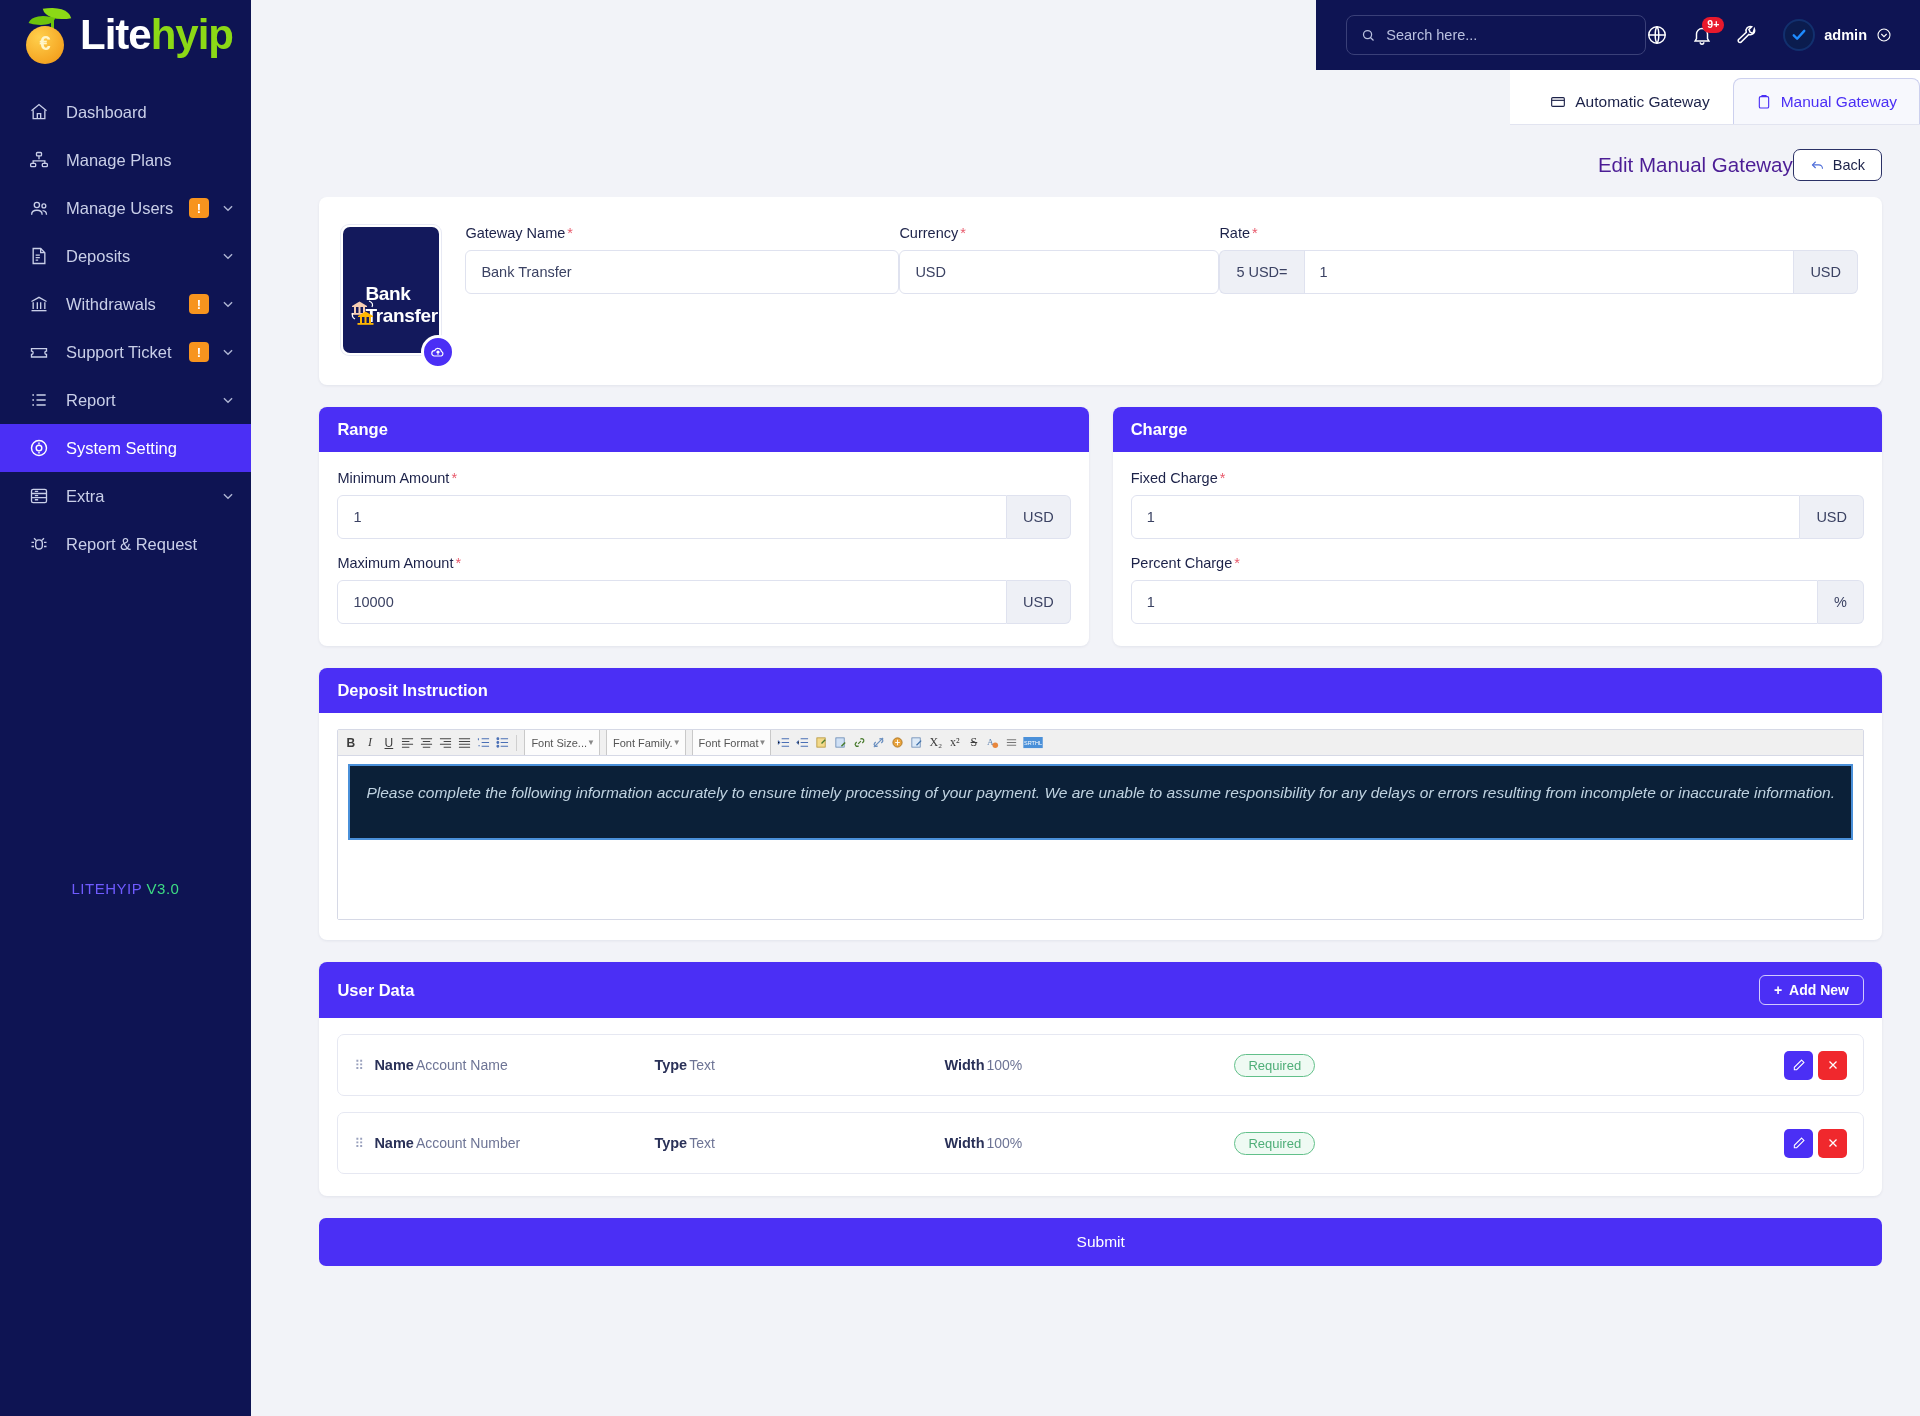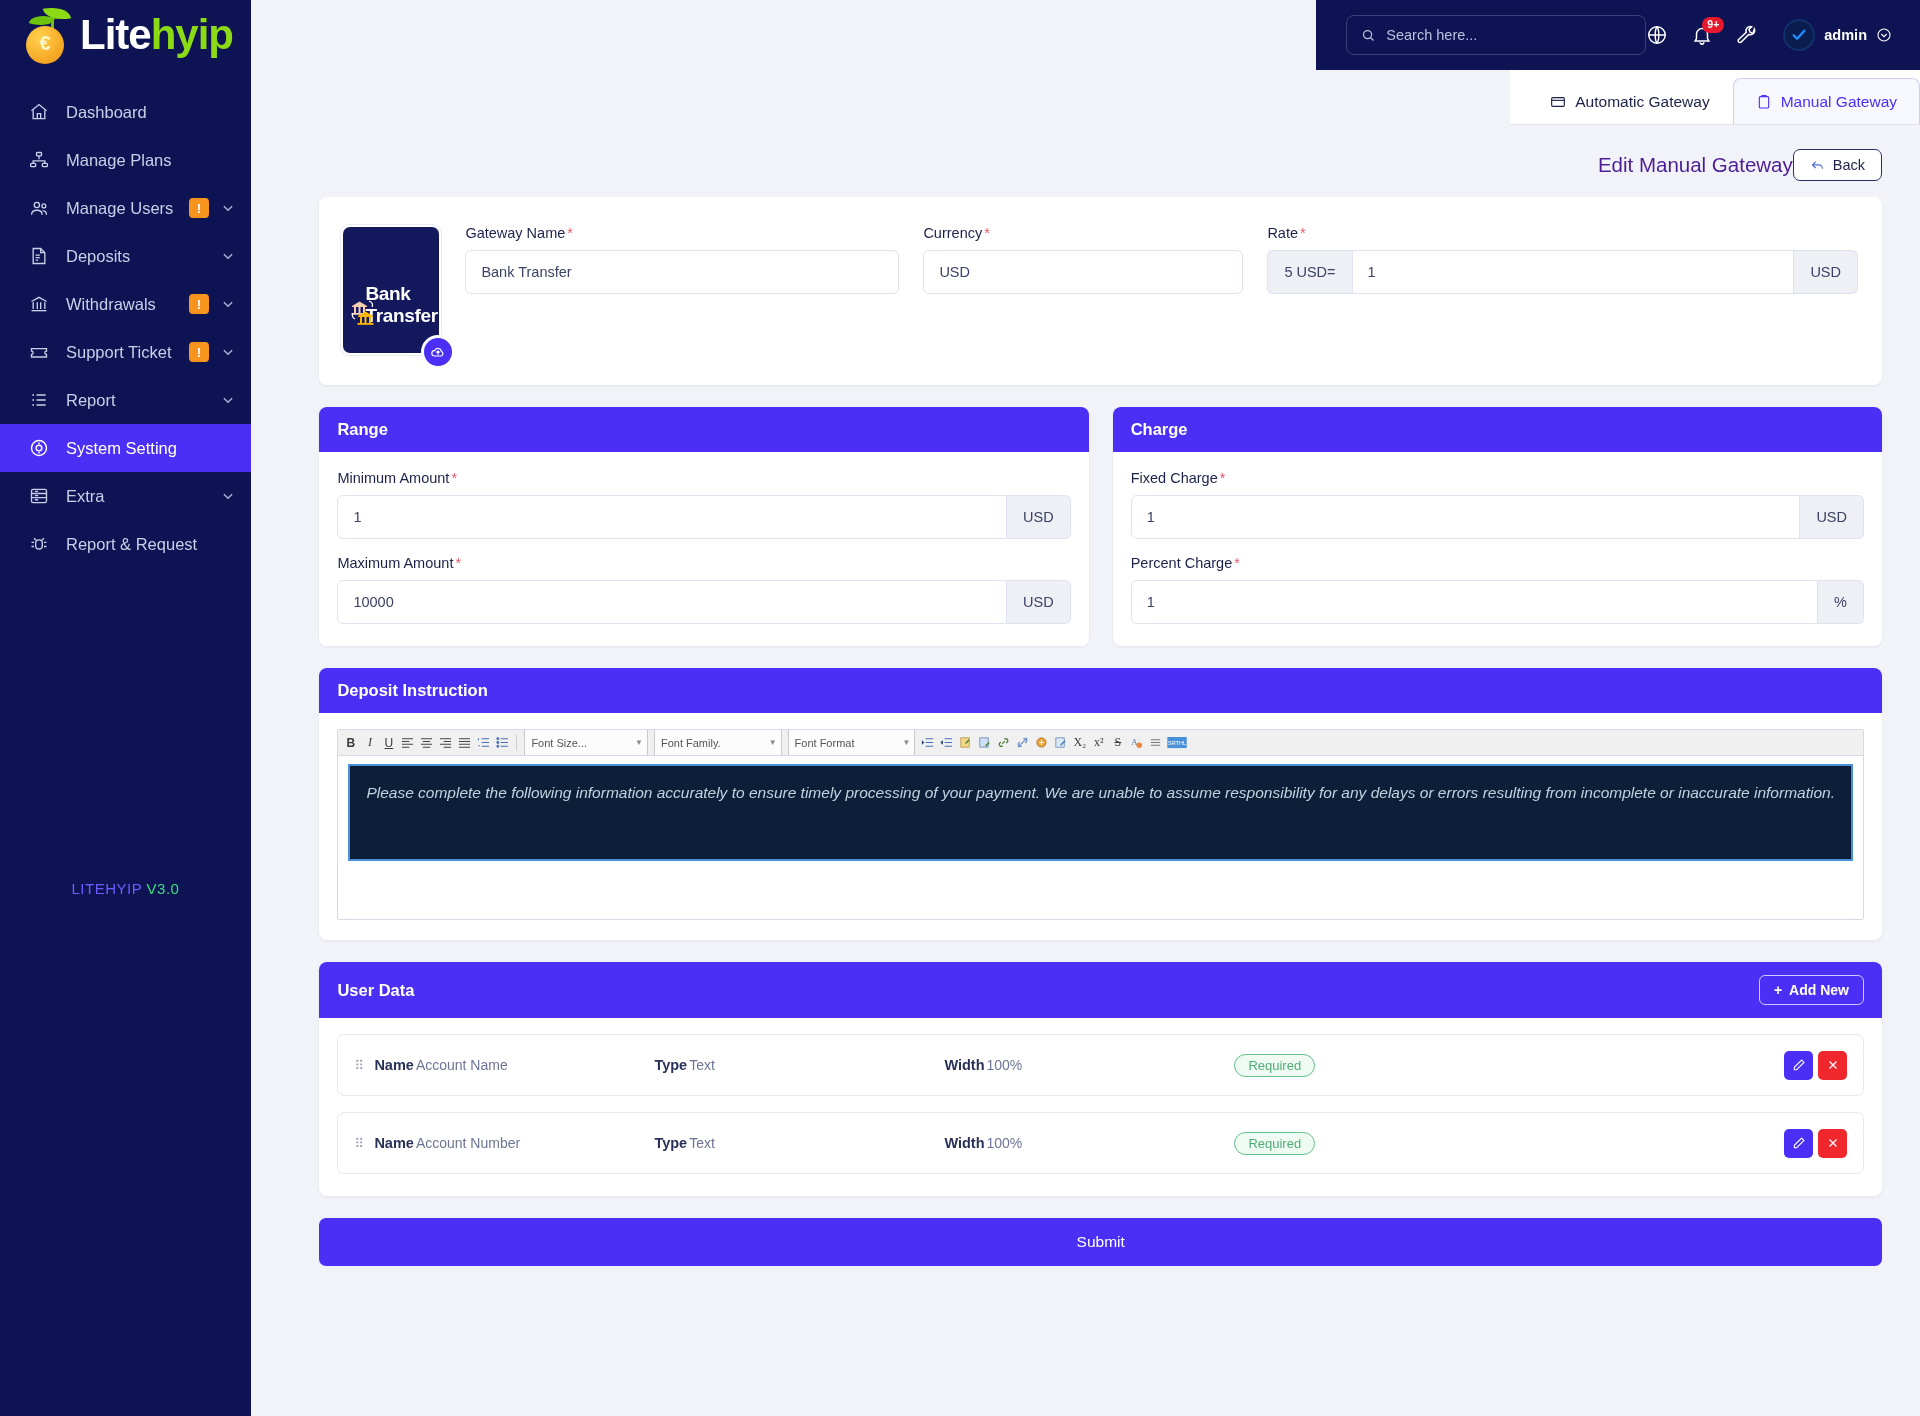--- a/index.html
+++ b/index.html
@@ -158,21 +158,21 @@
   }
   .bt-text { color: #fff; font-size: 19px; font-weight: 700; letter-spacing: -.3px; padding-left: 22px;}
   .bank-glyph { position: absolute; left: 6px; bottom: 24px; width: 34px; height: 32px; }
   .upload-fab {
     position: absolute; right: -14px; bottom: -14px;
     width: 34px; height: 34px; border-radius: 50%;
     background: #4b2ff5; border: 3px solid #fff;
     display: flex; align-items: center; justify-content: center;
     cursor: pointer;
   }
-  .fields { flex: 1; display: flex; gap: 24px; }
+  .fields { flex: 1; display: flex; }
   .fld { display: flex; flex-direction: column; }
   .fld.gw { width: 434px; }
   .fld.cur { width: 320px; }
   .fld.rate { flex: 1; }
   .lbl2 { font-size: 14.5px; color: #1c2249; margin-bottom: 9px; }
   .req { color: #e8596b; margin-left: 2px; }
   .inp {
     height: 44px; border: 1px solid #dfe2ef; border-radius: 6px;
     padding: 0 15px; font-size: 14.5px; color: #3b4263;
     display: flex; align-items: center; background: #fff;
@@ -214,27 +214,27 @@
   .ed-toolbar {
     background: #f0f0f0; border-bottom: 1px solid #d6d9e6;
     display: flex; align-items: center; gap: 2px; padding: 3px 4px; height: 26px;
     font-size: 11px; color: #4a4a4a; overflow: hidden;
   }
   .tb { width: 17px; height: 19px; display: flex; align-items: center; justify-content: center; font-size: 12px; color: #3c3c3c; cursor: pointer; }
   .tbsep { width: 1px; height: 16px; background: #cfcfcf; margin: 0 3px; }
   .tbsel {
     height: 31px; min-width: 68px; border: 1px solid #c9c9c9; background: #fcfcfc;
     display: flex; align-items: center; justify-content: space-between;
-    padding: 0 4px 0 6px; font-size: 11px; color: #555; cursor: pointer; margin: 0 2px; gap: 48px;
+    padding: 0 4px 0 6px; font-size: 11px; color: #555; cursor: pointer; margin: 0 2px;
   }
   .tbsel i { font-style: normal; font-size: 8px; color: #888; }
   .ed-area { background: #fff; height: 163px; padding: 10px 12px 0 12px; }
   .ed-sel {
     background: #0b2038; outline: 2px solid #4a90d9;
-    padding: 14px 16px 22px 16px; height: 93px;
+    padding: 14px 16px 22px 16px; height: 72px;
   }
   .ed-sel p {
     color: #bfd2e0; font-style: italic; font-size: 15.5px; line-height: 1.62;
   }
 
   
   .ud-body { padding: 16px 18px 22px 18px; }
   .ud-row {
     border: 1px solid #e6e8f2; border-radius: 7px;
     display: flex; align-items: center; padding: 14px 16px; height: 62px;

